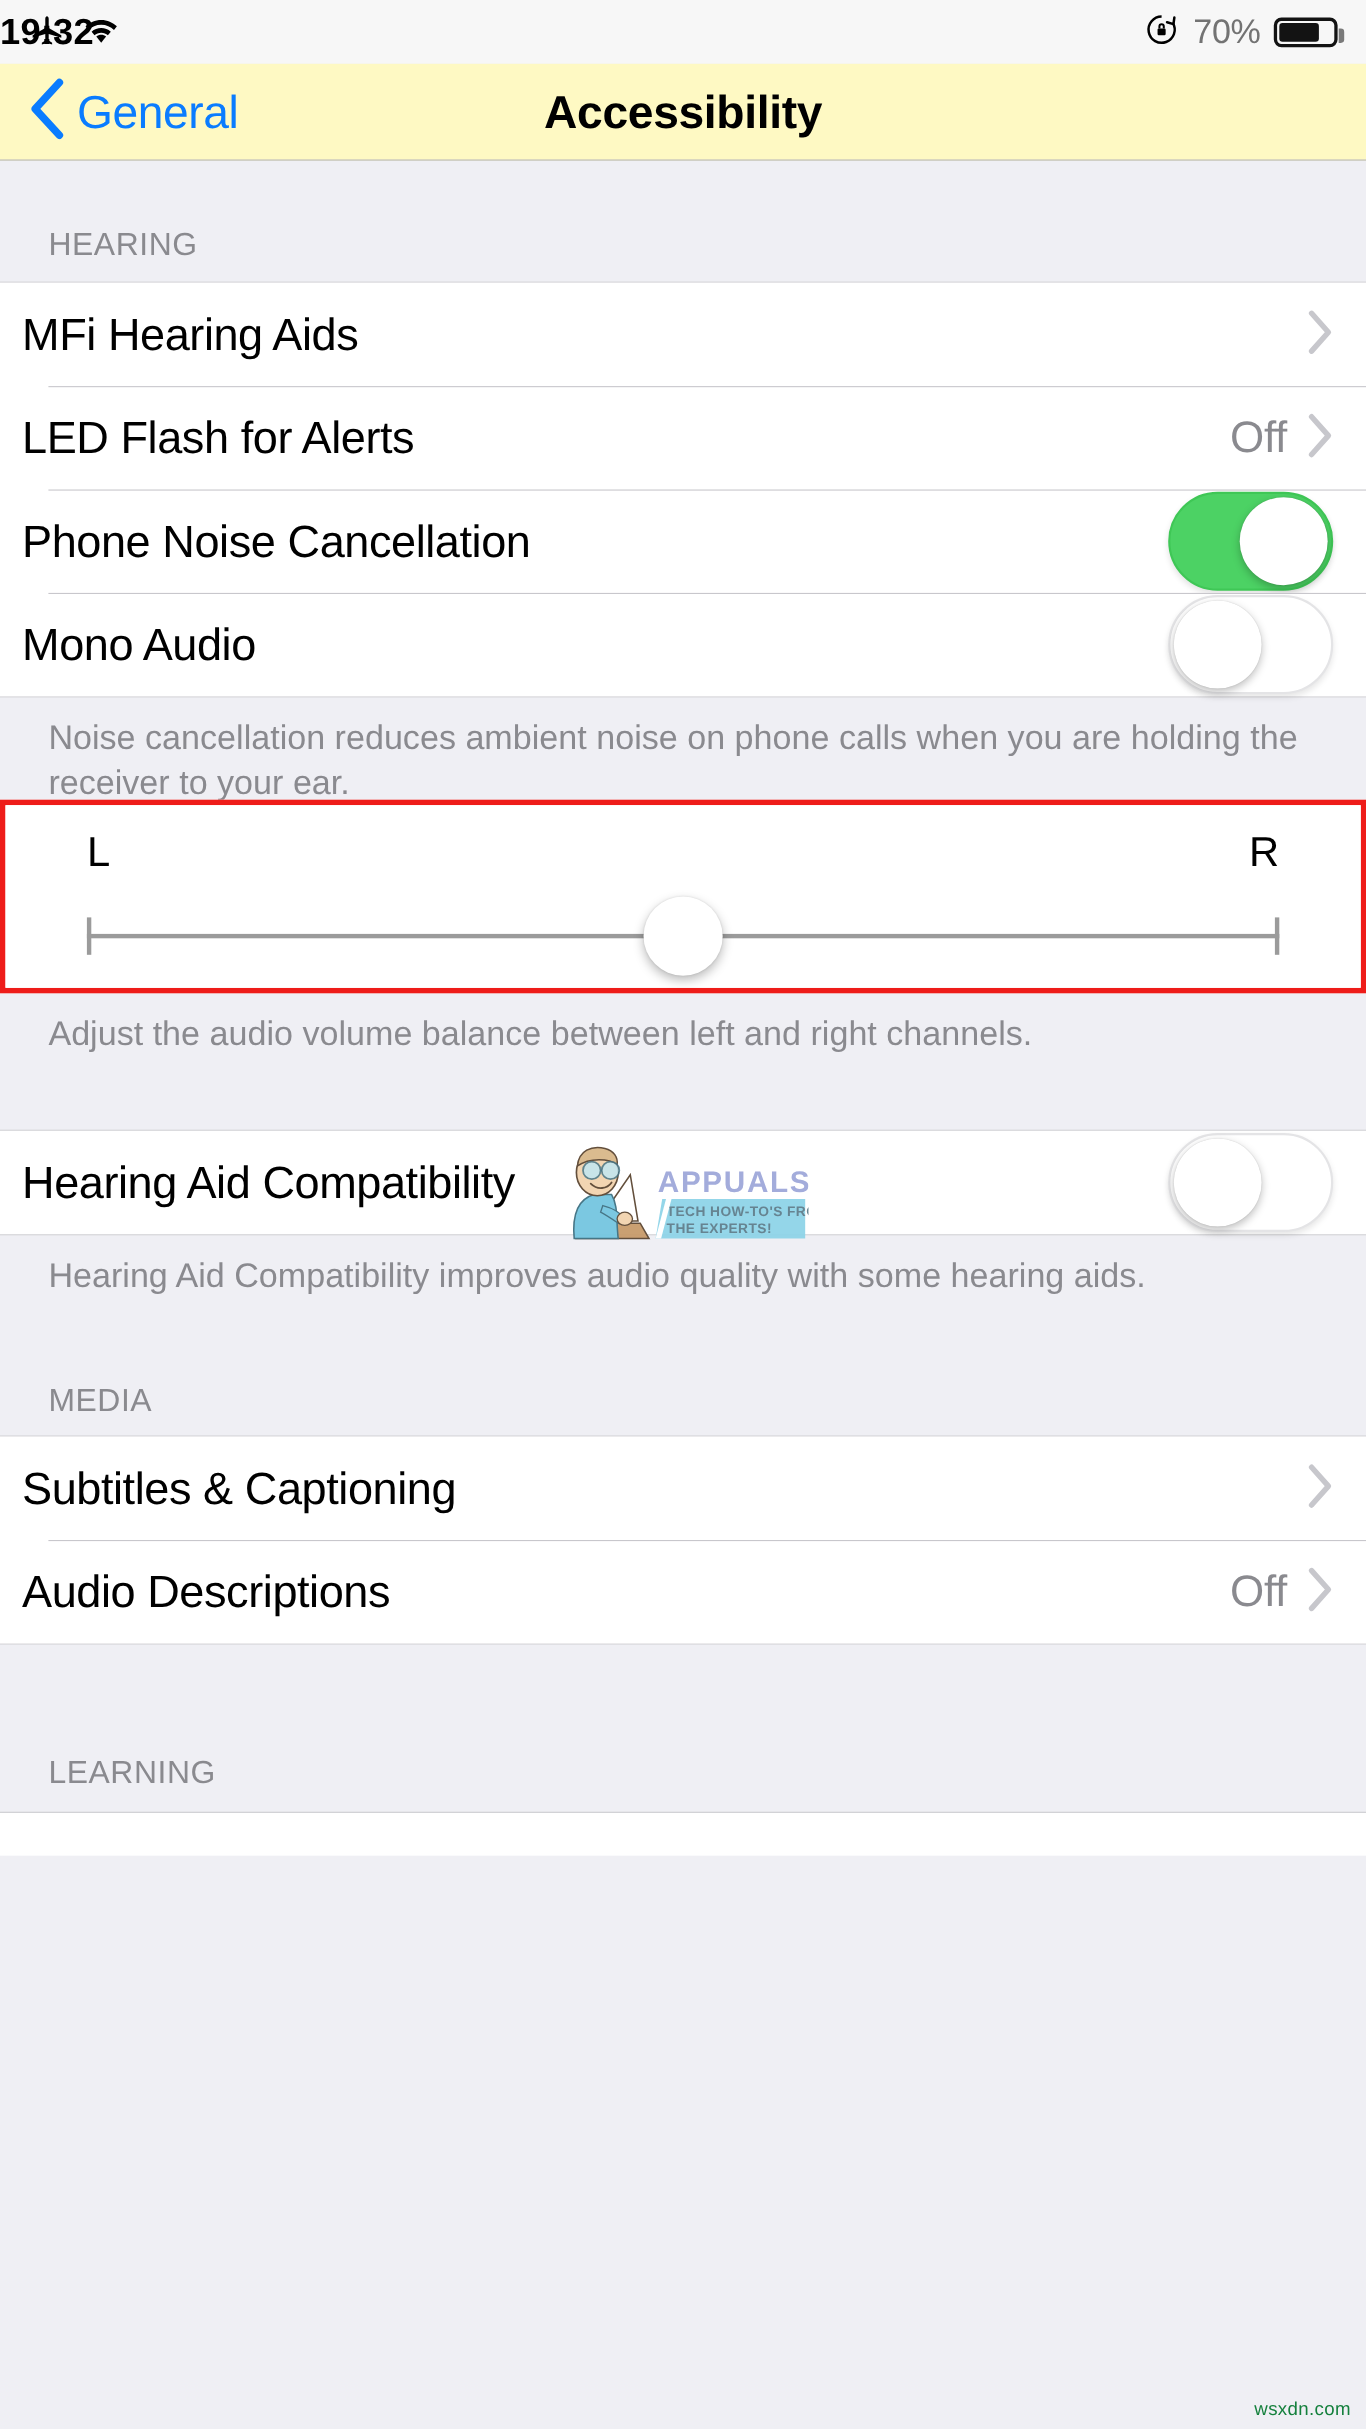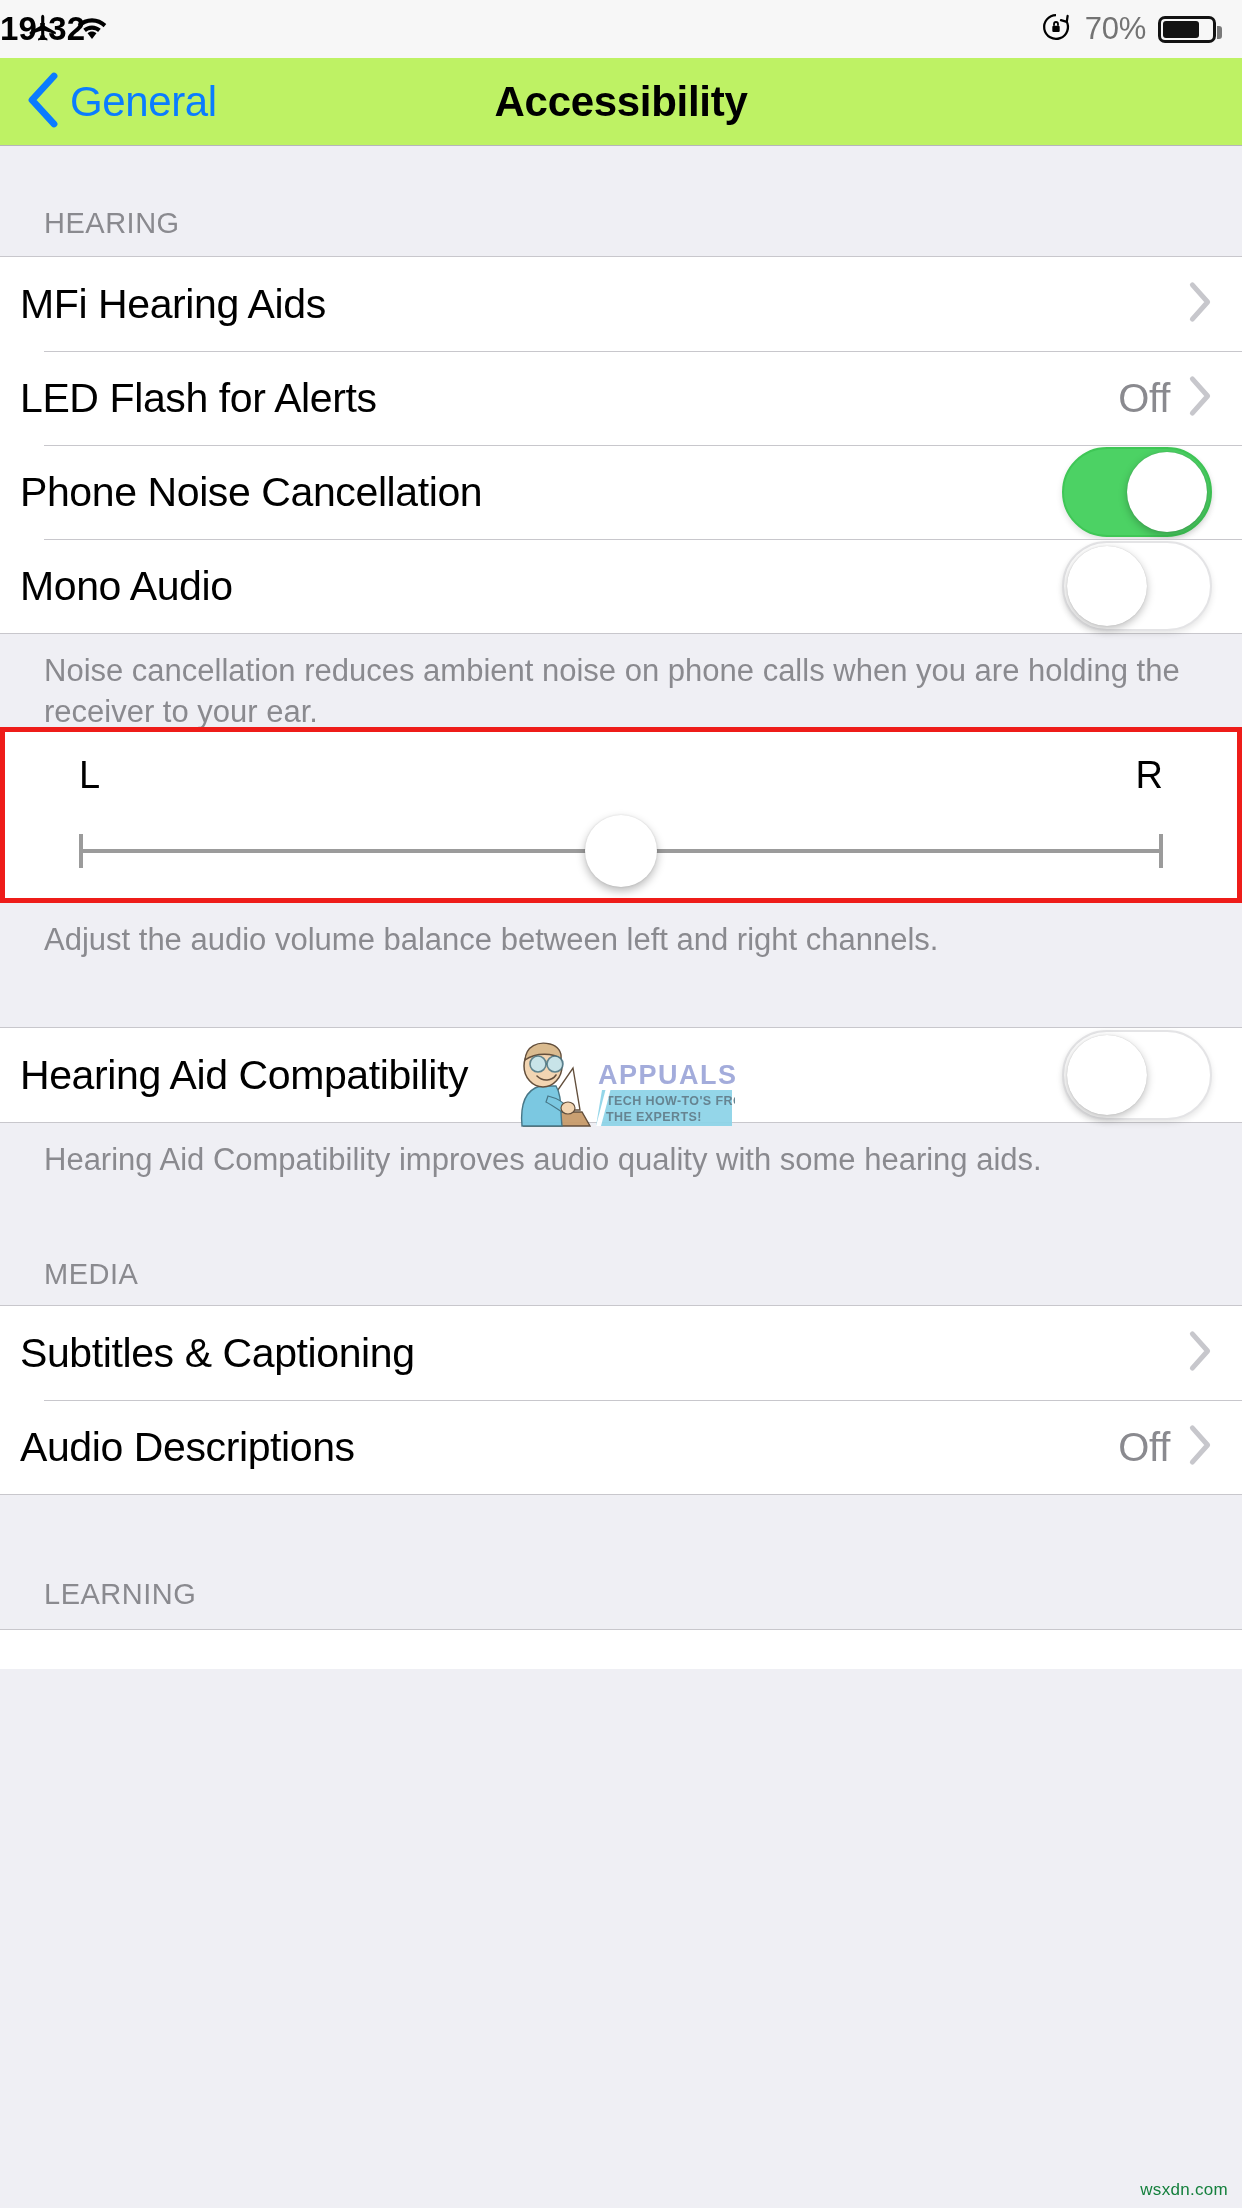--- a/index.html
+++ b/index.html
@@ -35,21 +35,21 @@
     position:relative; opacity:.92;
   }
   .batt::after{
     content:""; position:absolute; right:-9px; top:7px;
     width:5px; height:13px; background:#000; border-radius:0 3px 3px 0; opacity:.55;
   }
   .batt-fill{ position:absolute; left:2px; top:2px; bottom:2px; width:70%; background:#000; border-radius:3px;}
 
   
   .navbar{
-    position:relative; height:88px; background:#bef264;
+    position:relative; height:88px; background:#fef9c3;
     border-bottom:1.5px solid #B6B6BA;
     display:flex; align-items:center; padding:0 26px;
   }
   .nav-back{ display:flex; align-items:center; gap:10px; cursor:pointer; }
   .nav-back-chevron{ display:block; }
   .nav-back-label{ font-size:42px; color:#0A7CFF; letter-spacing:-0.4px; }
   .nav-title{
     position:absolute; left:0; right:0; text-align:center;
     font-size:42px; font-weight:700; color:#000; letter-spacing:-0.3px;
     pointer-events:none;
@@ -269,21 +269,21 @@
       <span class="cell-label">Audio Descriptions</span>
       <span class="cell-value">Off</span>
       <span class="chev">
         <svg width="24" height="42" viewBox="0 0 12 22" fill="none" stroke="#C7C7CC" stroke-width="2.6" stroke-linecap="round" stroke-linejoin="round">
             <path d="M2 2l8 9-8 9"></path>
           </svg>
       </span>
     </div>
   </div>
 
-  <div class="group-header" style="height:134px; align-items:flex-end;">
+  <div class="group-header" style="height:152px; align-items:flex-end;">
     <span style="padding-bottom:18px;">LEARNING</span>
   </div>
   <div style="height:40px;background:#fff;border-top:1px solid #C8C7CC;"></div>
 
   <div class="watermark">
     <svg width="225" height="100" viewBox="0 0 225 100">
 
       <path d="M22 74 L72 74 L80 88 L14 88 Z" fill="#C89B6B" stroke="#5B4632" stroke-width="1.4"></path>
       <path d="M63 30 L70 72 L34 72 Z" fill="#ffffff" stroke="#5B4632" stroke-width="1.4"></path>
 

